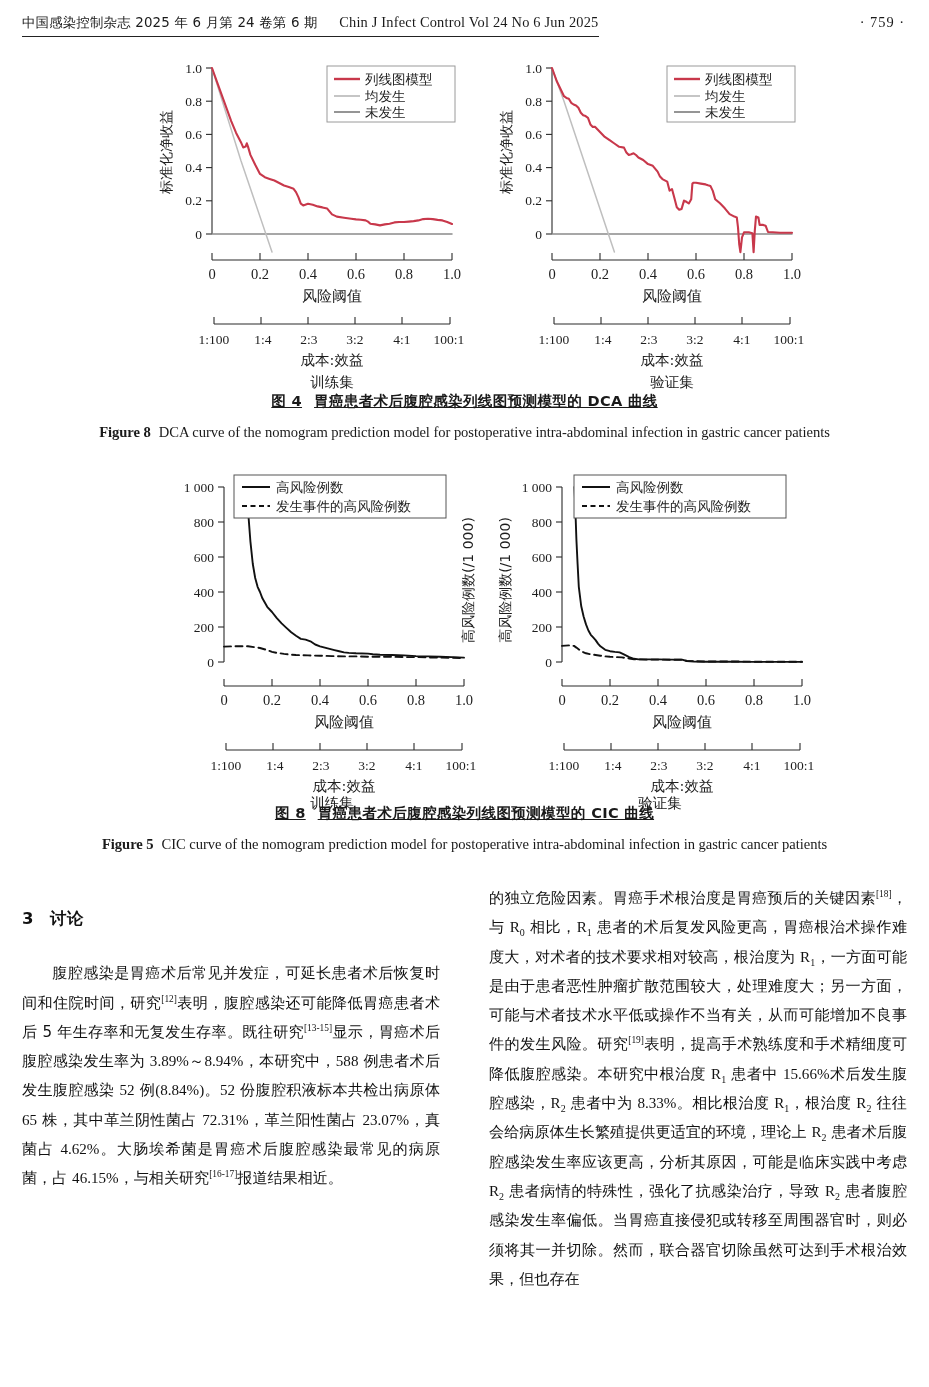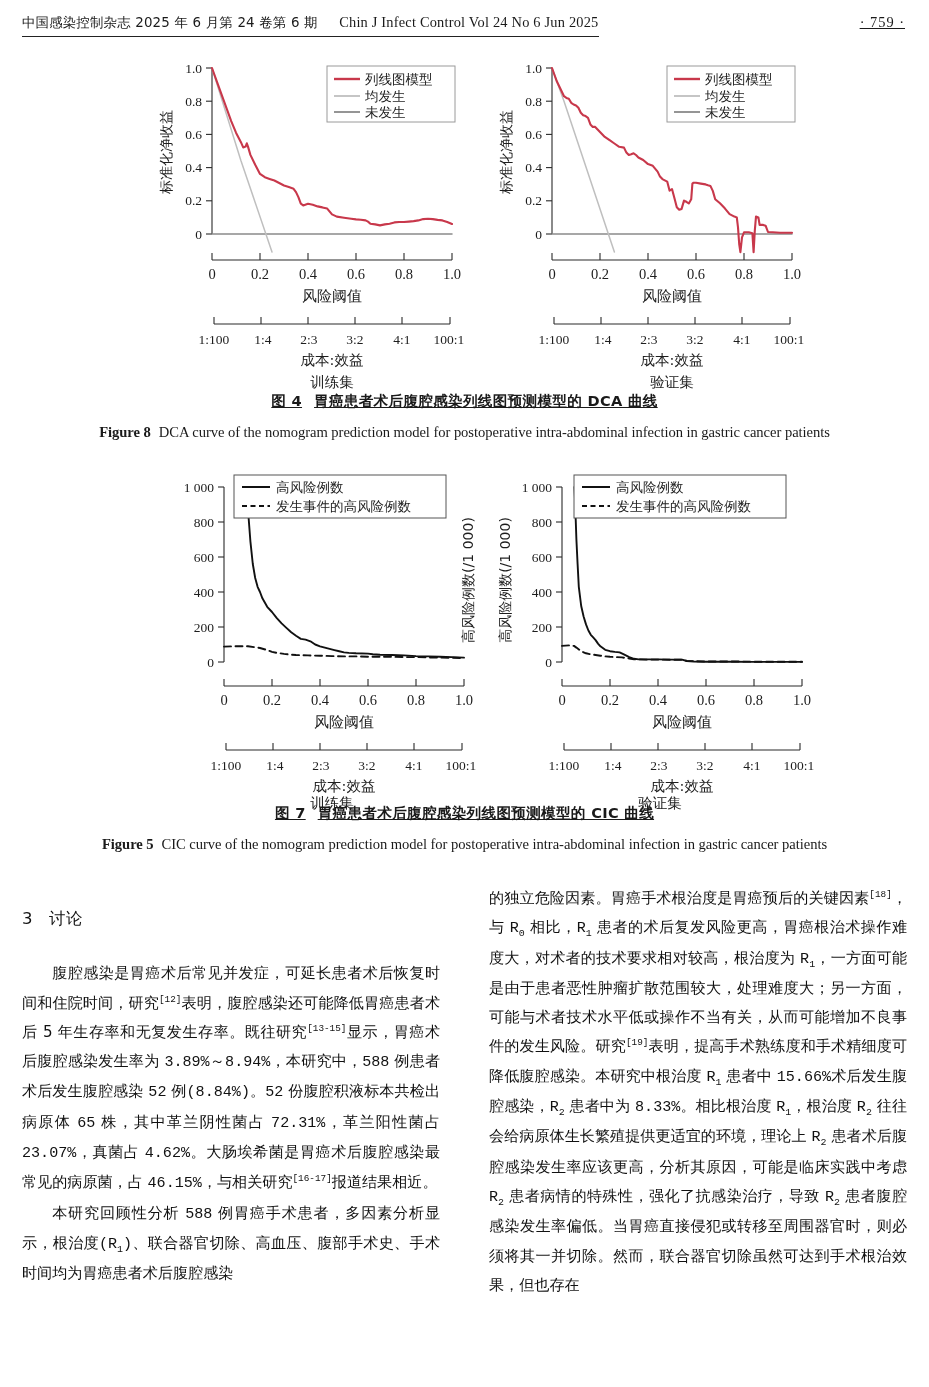--- a/index.html
+++ b/index.html
@@ -37,21 +37,20 @@
   }
   .rh-left .rh-cn { font-family: "DejaVu Sans", sans-serif; font-size: 13.4px; }
   .rh-left .rh-en { font-family: "Liberation Serif", serif; font-size: 14.4px; }
   .rh-right {
     position: absolute;
     right: 24px;
     top: 14px;
     font-size: 14.4px;
     letter-spacing: 1px;
     white-space: nowrap;
-    text-decoration: underline;
   }
 
   
   .figure-block { position: absolute; left: 0; width: 929px; }
   .fig-row { position: relative; width: 919px; }
 
   .panel { position: absolute; }
 
   .cap-line { text-align: center; width: 929px; }
   .cap-cn {
@@ -84,30 +83,30 @@
     text-align: justify;
     text-justify: inter-ideograph;
     color: #111;
   }
   .col.left  { left: 22px; }
   .col.right { left: 489px; }
 
   .sec-head {
     font-family: "DejaVu Sans", sans-serif;
     font-size: 16.5px;
-    font-weight: normal;
+    font-weight: bold;
     margin: 0 0 26px 0;
     letter-spacing: 0.5px;
   }
   .sec-head .sec-num { margin-right: 16px; }
   p.para { margin: 0; text-indent: 2em; }
   p.para.cont { text-indent: 0; }
   sup { font-size: 0.62em; vertical-align: super; line-height: 0; }
   sub { font-size: 0.66em; vertical-align: sub; line-height: 0; }
-  .lat { font-family: Liberation Mono, monospace; }
+  .lat { font-family: Liberation Serif, serif; }
 </style>
 </head>
 <body>
 
 <div class="running-head">
   <div class="rh-left">
     <span class="rh-cn">中国感染控制杂志 2025 年 6 月第 24 卷第 6 期</span>
     <span style="display:inline-block;width:14px"></span>
     <span class="rh-en">Chin J Infect Control Vol 24 No 6 Jun 2025</span>
   </div>
@@ -440,33 +439,32 @@
           <text x="309" y="308" text-anchor="middle" font-size="13.5">100:1</text>
           <text class="cjk" x="192" y="329" text-anchor="middle" font-size="14.5">成本:效益</text>
         </g>
       </svg>
       <div style="position:absolute; left:0; top:332px; width:340px; text-align:center; font-family:'DejaVu Sans',sans-serif; font-size:14.5px;">验证集</div>
     </div>
   </div>
 
   <div class="cap-line" style="position:absolute; top:342px;">
     <span class="cap-cn">
-      <span class="cap-num">图 7</span><span>胃癌患者术后腹腔感染列线图预测模型的 CIC 曲线</span>
+      <span class="cap-num">图 8</span><span>胃癌患者术后腹腔感染列线图预测模型的 CIC 曲线</span>
     </span>
   </div>
   <div class="cap-line" style="position:absolute; top:373px;text-align:center;">
     <span class="cap-en">
       <span class="cap-num">Figure 5</span><span>CIC curve of the nomogram prediction model for postoperative intra-abdominal infection in gastric cancer patients</span>
     </span>
   </div>
 </div>
 
 <div class="col left" style="top:904px;">
   <div class="sec-head">
     <span class="sec-num">3</span><span>讨论</span>
   </div>
   <p class="para">腹腔感染是胃癌术后常见并发症，可延长患者术后恢复时间和住院时间，研究<sup class="lat">[12]</sup>表明，腹腔感染还可能降低胃癌患者术后 5 年生存率和无复发生存率。既往研究<sup class="lat">[13-15]</sup>显示，胃癌术后腹腔感染发生率为 <span class="lat">3.89%～8.94%</span>，本研究中，<span class="lat">588</span> 例患者术后发生腹腔感染 <span class="lat">52</span> 例<span class="lat">(8.84%)</span>。<span class="lat">52</span> 份腹腔积液标本共检出病原体 <span class="lat">65</span> 株，其中革兰阴性菌占 <span class="lat">72.31%</span>，革兰阳性菌占 <span class="lat">23.07%</span>，真菌占 <span class="lat">4.62%</span>。大肠埃希菌是胃癌术后腹腔感染最常见的病原菌，占 <span class="lat">46.15%</span>，与相关研究<sup class="lat">[16-17]</sup>报道结果相近。</p>
-  <p class="para">本研究回顾性分析 <span class="lat">588</span> 例胃癌手术患者，多因素分析显示，根治度<span class="lat">(R<sub>1</sub>)</span>、联合器官切除、高血压、腹部手术史、手术时间均为胃癌患者术后腹腔感染</p>
 </div>
 
 <div class="col right" style="top:884px;">
   <p class="para cont">的独立危险因素。胃癌手术根治度是胃癌预后的关键因素<sup class="lat">[18]</sup>，与 <span class="lat">R<sub>0</sub></span> 相比，<span class="lat">R<sub>1</sub></span> 患者的术后复发风险更高，胃癌根治术操作难度大，对术者的技术要求相对较高，根治度为 <span class="lat">R<sub>1</sub></span>，一方面可能是由于患者恶性肿瘤扩散范围较大，处理难度大；另一方面，可能与术者技术水平低或操作不当有关，从而可能增加不良事件的发生风险。研究<sup class="lat">[19]</sup>表明，提高手术熟练度和手术精细度可降低腹腔感染。本研究中根治度 <span class="lat">R<sub>1</sub></span> 患者中 <span class="lat">15.66%</span>术后发生腹腔感染，<span class="lat">R<sub>2</sub></span> 患者中为 <span class="lat">8.33%</span>。相比根治度 <span class="lat">R<sub>1</sub></span>，根治度 <span class="lat">R<sub>2</sub></span> 往往会给病原体生长繁殖提供更适宜的环境，理论上 <span class="lat">R<sub>2</sub></span> 患者术后腹腔感染发生率应该更高，分析其原因，可能是临床实践中考虑 <span class="lat">R<sub>2</sub></span> 患者病情的特殊性，强化了抗感染治疗，导致 <span class="lat">R<sub>2</sub></span> 患者腹腔感染发生率偏低。当胃癌直接侵犯或转移至周围器官时，则必须将其一并切除。然而，联合器官切除虽然可达到手术根治效果，但也存在</p>
 </div>
 
 </body></html>

